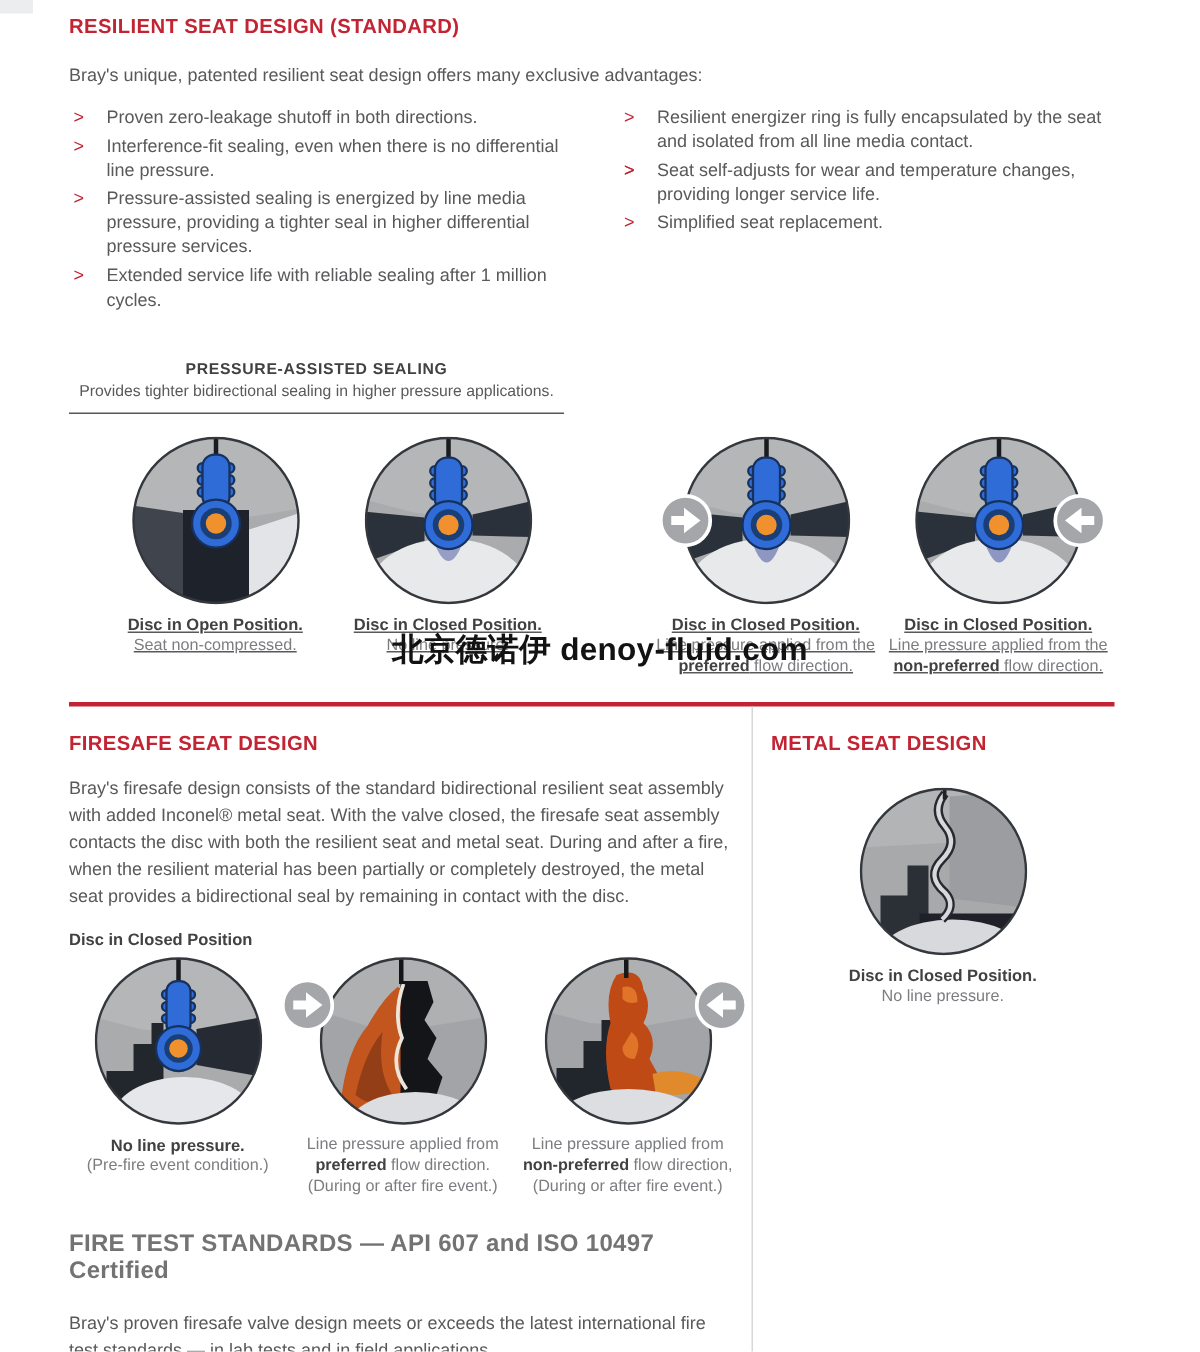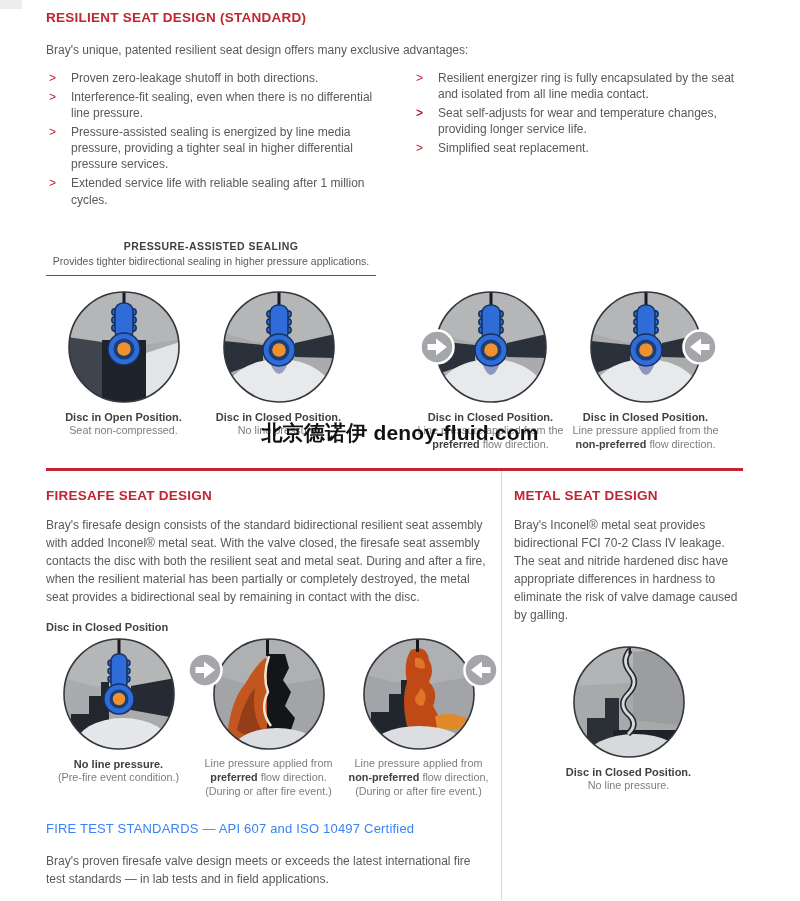--- a/index.html
+++ b/index.html
@@ -12,21 +12,21 @@
   .cols{display:flex;justify-content:space-between;margin-top:13px;}
   .col{width:330px;}
   .blist{list-style:none;margin:0;padding:0;font-size:12px;line-height:1.34;}
   .blist li{position:relative;padding-left:25px;margin-bottom:3px;}
   .mk{position:absolute;left:3px;top:0;color:#c22433;}
   .fig-headers{display:flex;justify-content:space-between;margin-top:29px;}
   .fh{width:330px;text-align:center;border-bottom:1px solid #55565a;padding-bottom:8px;}
   .fh-title{font-size:10.5px;font-weight:700;color:#414042;letter-spacing:.45px;}
   .fh-sub{font-size:10.5px;margin-top:3px;color:#595a5c;}
   .figrow{display:flex;justify-content:space-between;margin-top:15px;}
-  .figgroup{width:330px;display:flex;justify-content:flex-start;}
+  .figgroup{width:330px;display:flex;justify-content:flex-end;text-decoration:underline;}
   .fig{width:155px;text-align:center;}
   .cw{position:relative;width:112px;height:112px;margin:0 auto;}
   svg.photo{display:block;width:112px;height:112px;}
   .badge{position:absolute;width:36px;height:36px;}
   .badge svg{display:block;width:36px;height:36px;}
   .badge.r1l{left:-16px;top:38px;}
   .badge.r1r{right:-16px;top:38px;}
   .badge.r2l{left:-26px;top:14px;}
   .badge.r2r{right:-24px;top:14px;}
   .cap{margin-top:7px;font-size:10.8px;line-height:1.28;color:#7b7d80;}
@@ -38,21 +38,21 @@
   .twocol{display:flex;}
   .lcol{width:455px;}
   .rcol{flex:1;border-left:1px solid #d6d7d8;padding-left:12px;}
   .h2{margin-top:17px;}
   .para{font-size:12px;line-height:1.5;margin:13px 0 0;color:#58595b;}
   .lcol .para{padding-right:6px;}
   .figs-label{font-size:11px;font-weight:700;color:#414042;margin-top:15px;}
   .figrow2{display:flex;justify-content:space-between;margin-top:5px;padding-right:10px;}
   .fig2{width:145px;text-align:center;}
   .metal-fig{margin-top:22px;text-align:center;}
-  .ft-title{font-size:13px;font-weight:400;color:#3b82f6;margin-top:22px;letter-spacing:.2px;}
+  .ft-title{font-size:16px;font-weight:700;color:#737373;margin-top:22px;letter-spacing:.2px;}
   .ft-body{font-size:12px;line-height:1.5;margin-top:16px;width:435px;color:#58595b;}
 </style>
 </head>
 <body>
 
 <div class="corner-smudge"></div>
 
 <div class="content">
 
   <h1 class="h-red">RESILIENT SEAT DESIGN (STANDARD)</h1>
@@ -373,21 +373,20 @@
           </div>
         </div>
       </div>
 
       <div class="ft-title">FIRE TEST STANDARDS — API 607 and ISO 10497 Certified</div>
       <p class="ft-body">Bray's proven firesafe valve design meets or exceeds the latest international fire test standards — in lab tests and in field applications.</p>
     </div>
 
     <div class="rcol">
       <h2 class="h-red h2">METAL SEAT DESIGN</h2>
-      <p class="para">Bray's Inconel® metal seat provides bidirectional FCI 70-2 Class IV leakage. The seat and nitride hardened disc have appropriate differences in hardness to eliminate the risk of valve damage caused by galling.</p>
 
       <div class="metal-fig">
         <div class="cw">
           <svg class="photo" viewBox="0 0 112 112">
             <defs>
                 <clipPath id="c8">
                   <circle cx="56" cy="56" r="55"></circle>
                 </clipPath>
               </defs>
             <g clip-path="url(#c8)">

